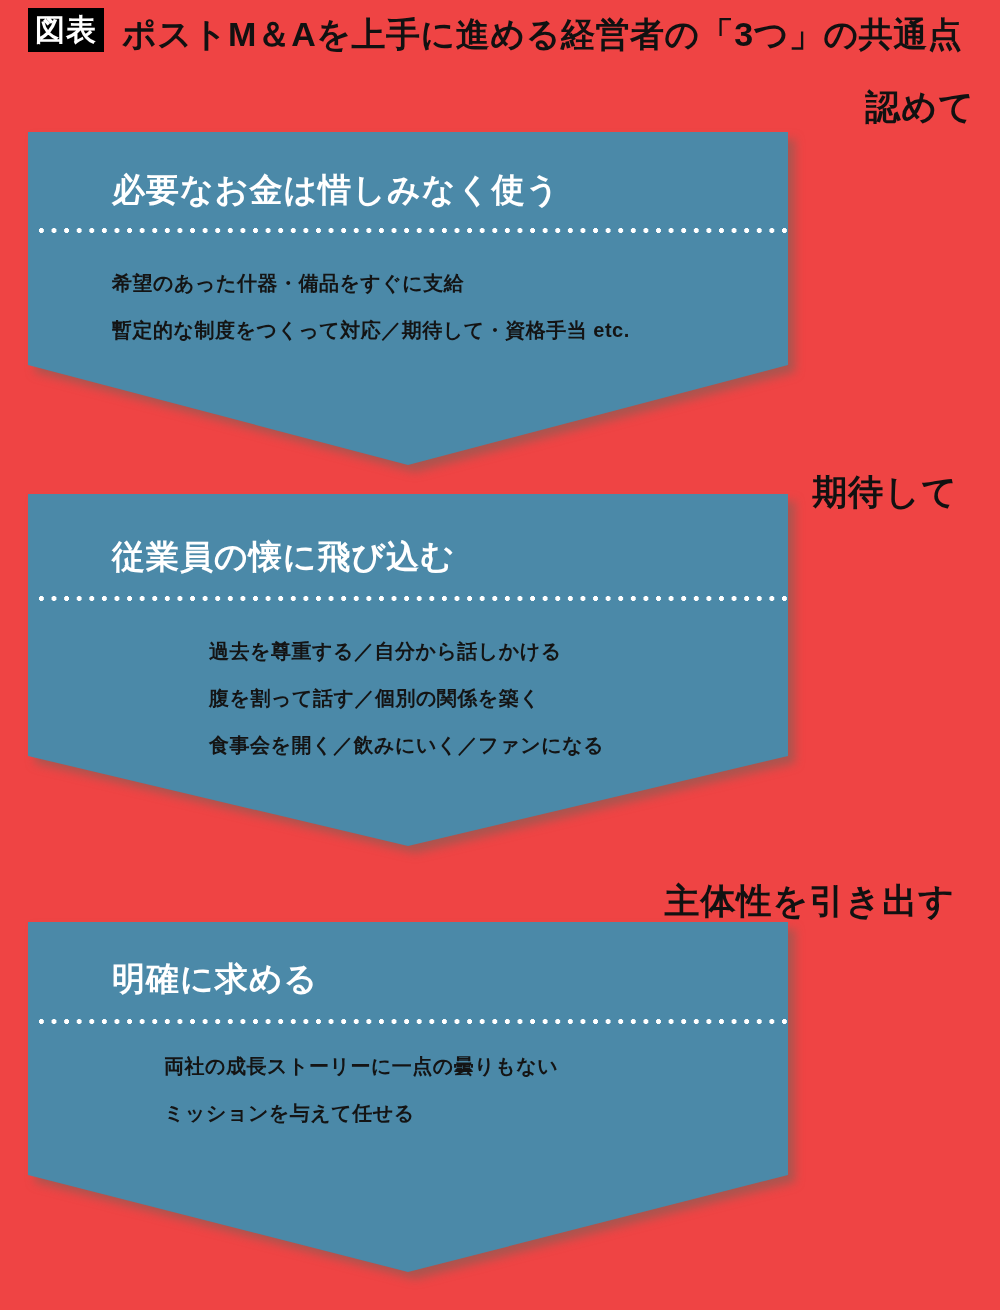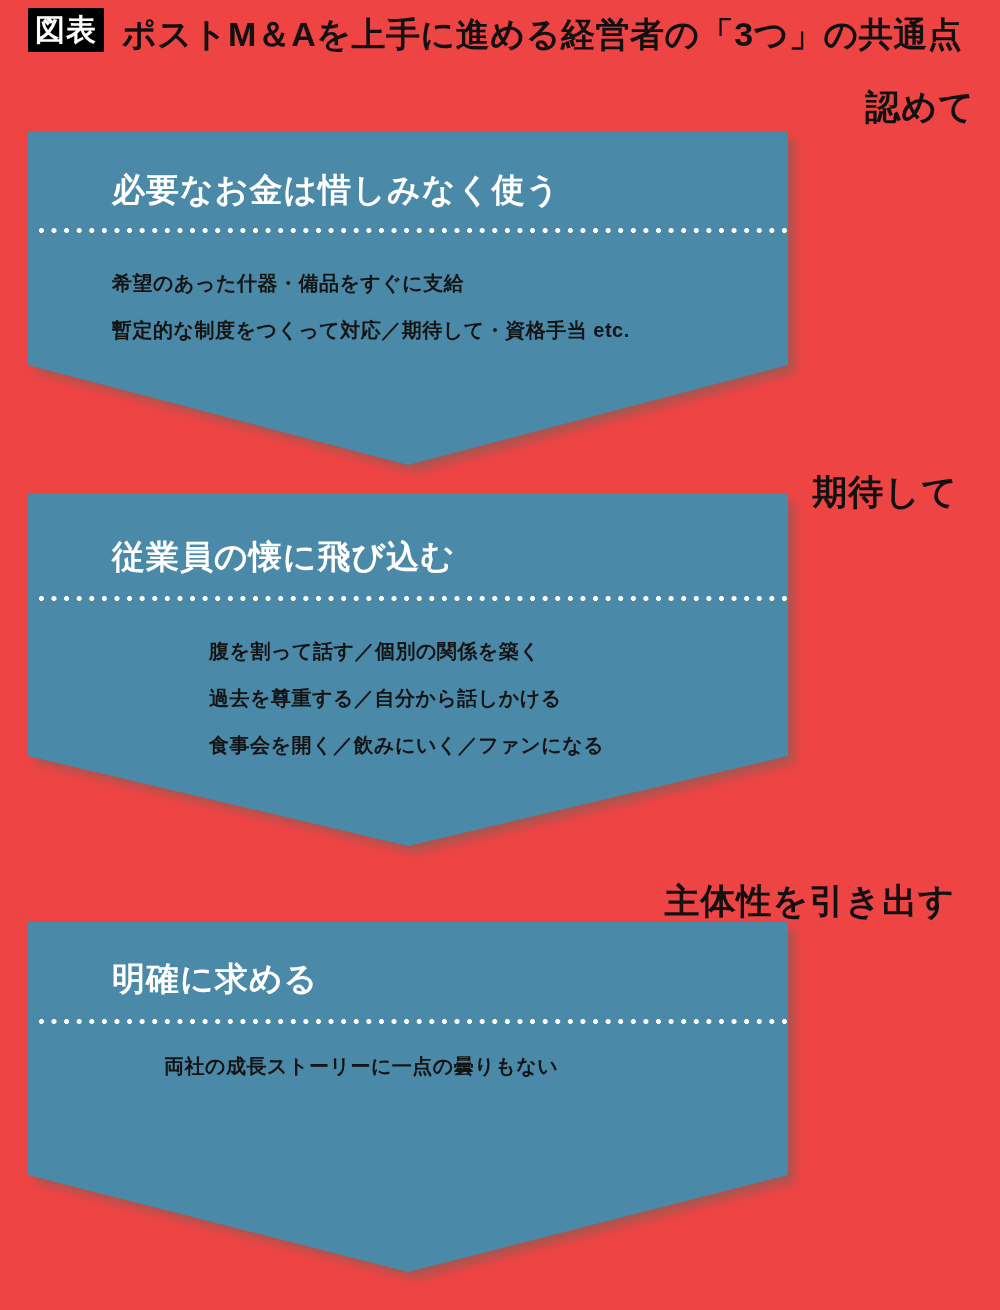--- a/index.html
+++ b/index.html
@@ -128,31 +128,32 @@
       </div>
     </div>
   </div>
 
   <div class="section-label label-2">期待して</div>
   <div class="arrow-wrap wrap-2">
     <div class="arrow">
       <div class="block-heading">従業員の懐に飛び込む</div>
       <div class="dotted-divider"></div>
       <div class="block-body">
+        <div>過去を尊重する／自分から話しかける</div>
         <div>腹を割って話す／個別の関係を築く</div>
-        <div>過去を尊重する／自分から話しかける</div>
         <div>食事会を開く／飲みにいく／ファンになる</div>
       </div>
     </div>
   </div>
 
   <div class="section-label label-3">主体性を引き出す</div>
   <div class="arrow-wrap wrap-3">
     <div class="arrow">
       <div class="block-heading">明確に求める</div>
       <div class="dotted-divider"></div>
       <div class="block-body">
         <div>両社の成長ストーリーに一点の曇りもない</div>
+        <div>ミッションを与えて任せる</div>
       </div>
     </div>
   </div>
 
 </div>
 
 </body></html>

